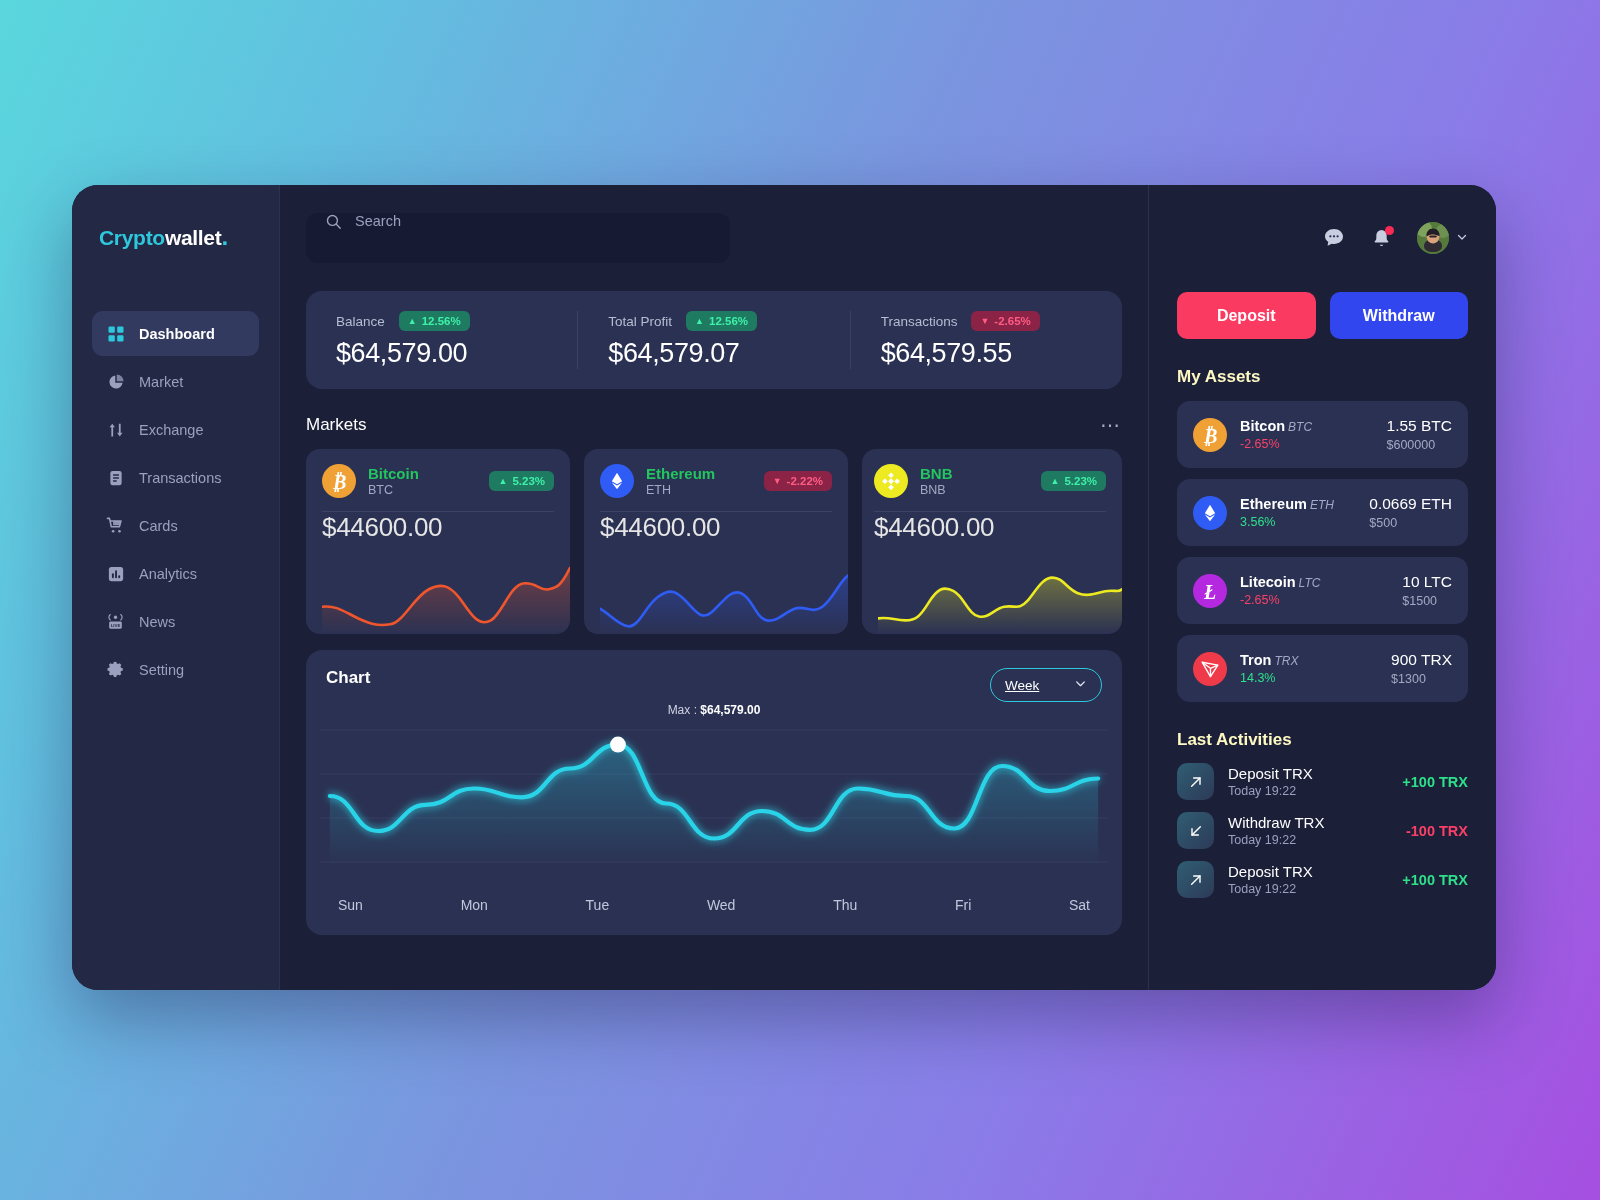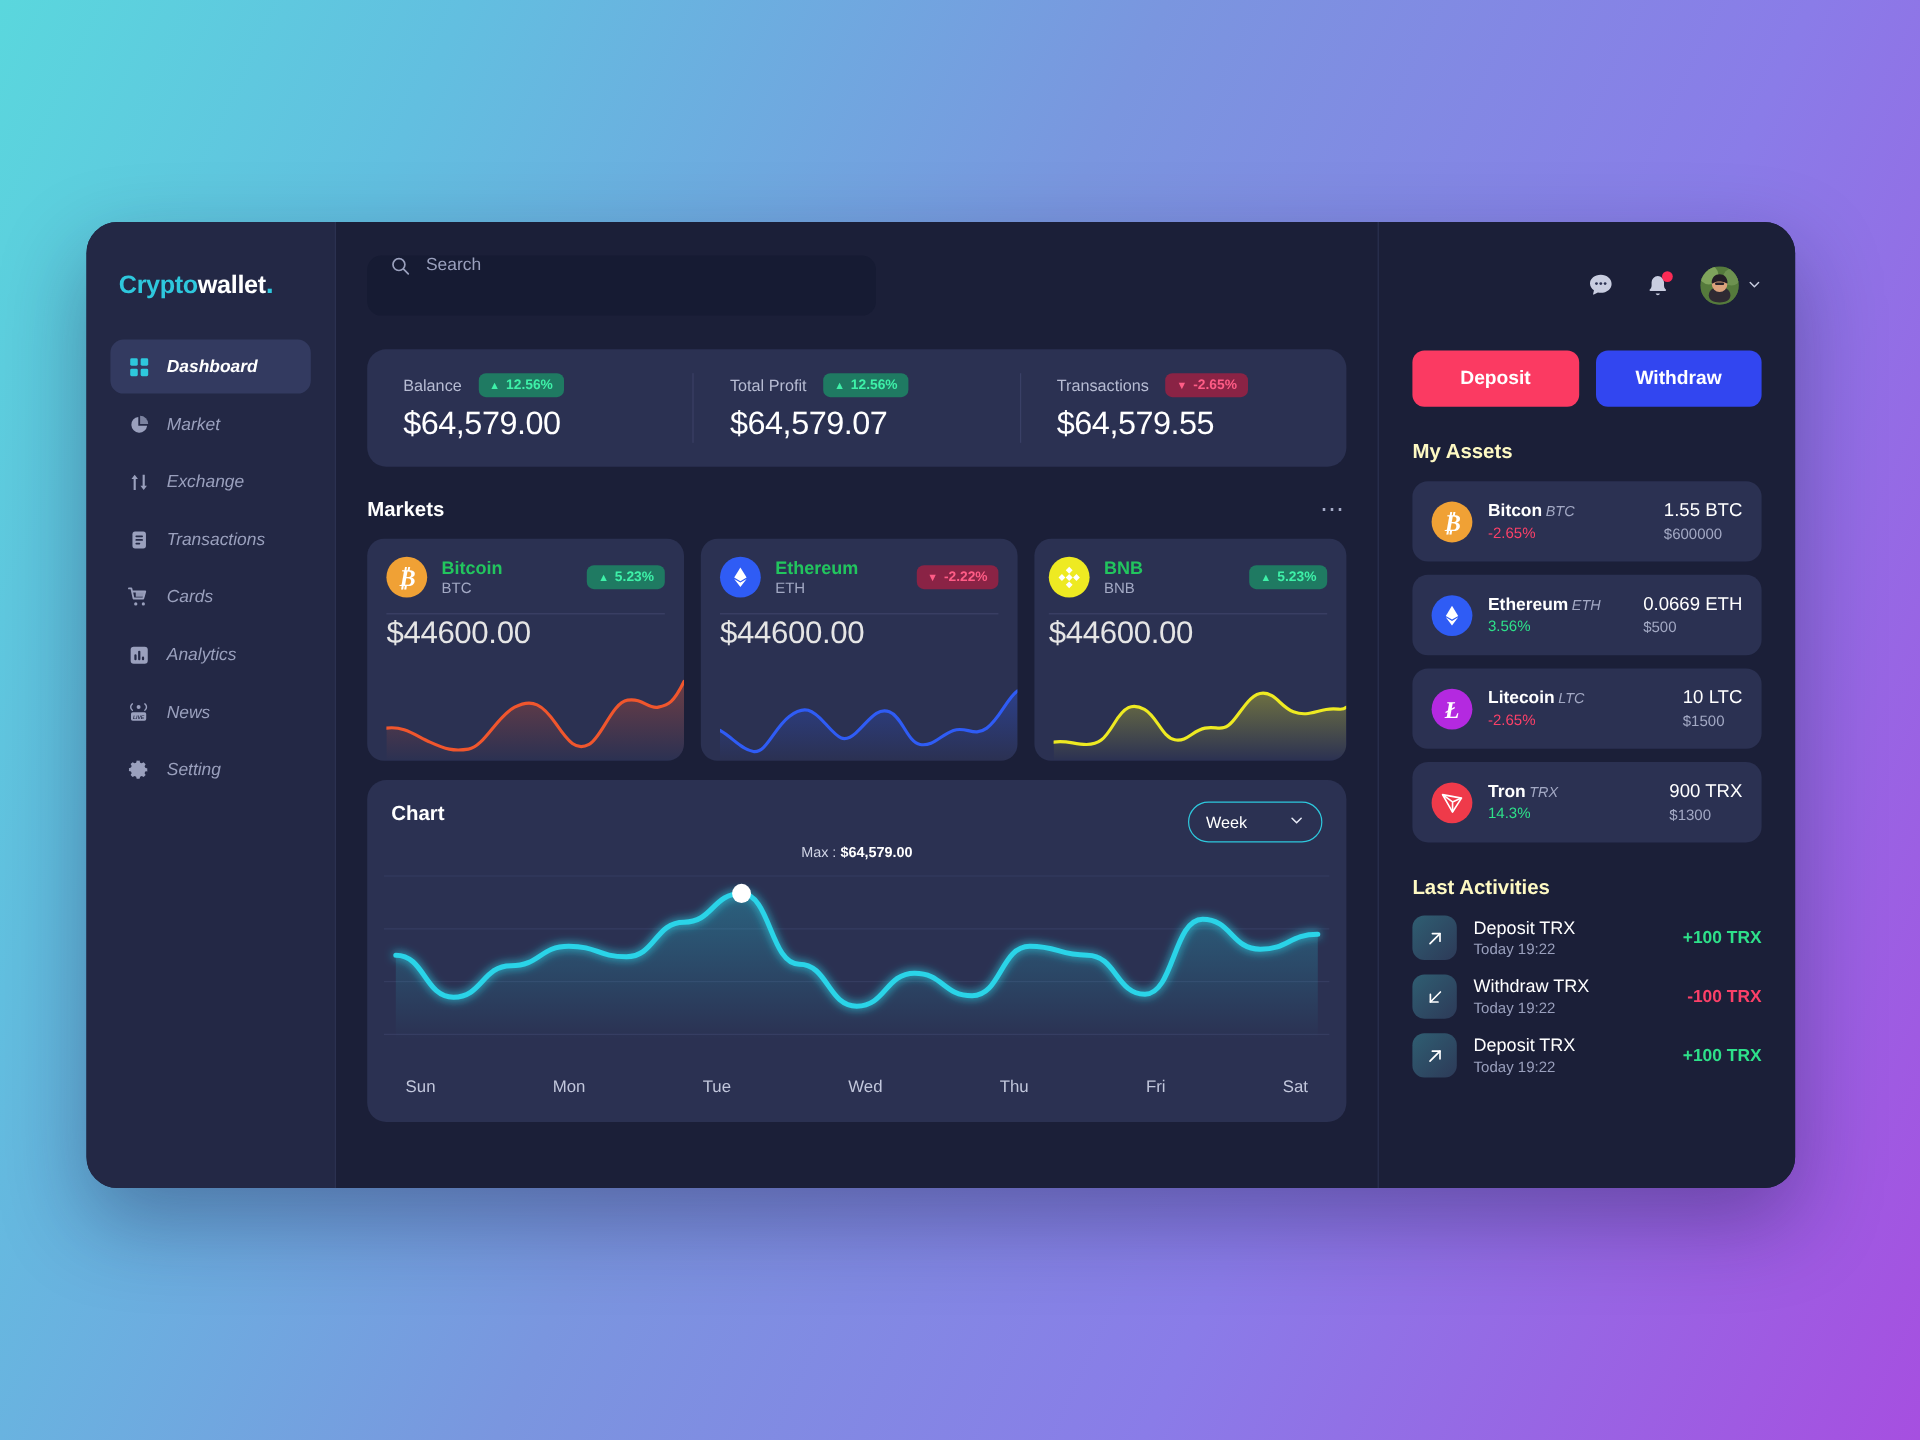--- a/index.html
+++ b/index.html
@@ -30,21 +30,21 @@
     background: #232845;
     border-right: 1px solid #2b3150;
     padding: 38px 0 0 0;
     display: flex; flex-direction: column;
   }
   .logo { font-size: 21px; font-weight: bold; padding: 0 0 0 27px; letter-spacing: -.3px; white-space: nowrap;}
   .logo .c1 { color: #2ec8dd; }
   .logo .c2 { color: #ffffff; }
   .logo .dot { color: #2ec8dd; font-size: 24px; }
 
-  .nav { margin-top: 32px; padding: 0 20px; display: flex; flex-direction: column; gap: 3px; font-style: italic;}
+  .nav { margin-top: 60px; padding: 0 20px; display: flex; flex-direction: column; gap: 3px;}
   .nav-item {
     display: flex; align-items: center; gap: 14px;
     height: 45px; padding: 0 14px; border-radius: 11px;
     color: #9aa0bd; font-size: 14.5px; cursor: pointer;
   }
   .nav-item.active { background: #313category; }
   .nav-item.active { background: #333a60; color: #fff; font-weight: bold; }
   .nav-ico { width: 19px; height: 19px; display:flex; align-items:center; justify-content:center; flex: 0 0 19px;}
   .nav-ico svg { display:block; }
 
@@ -75,21 +75,21 @@
     font-size: 11.5px; font-weight: bold; padding: 4px 9px; border-radius: 6px;
     display: inline-flex; align-items: center; gap: 5px; white-space: nowrap;
   }
   .chip.up { background: #1f7a62; color: #3ef0a8; }
   .chip.down { background: #8a2345; color: #ff5c86; }
   .tri { font-size: 9px; line-height: 1; }
   .stat-value { margin-top: 7px; font-size: 27px; color: #fff; letter-spacing: -.4px; }
 
   
   .sec-head { margin-top: 26px; display: flex; align-items: center; justify-content: space-between; }
-  .sec-title { font-size: 17px; font-weight: bold; color: #fff; }
+  .sec-title { font-size: 17px; font-weight: normal; color: #fff; }
   .dots { color: #a5abc7; font-size: 20px; letter-spacing: 2px; cursor: pointer; line-height: 10px; }
 
   .market-row { margin-top: 14px; display: flex; gap: 14px; }
   .mcard {
     flex: 1 1 0; height: 185px; border-radius: 14px; padding: 15px 16px 0 16px;
     position: relative; overflow: hidden;
   }
   .mcard.btc  { background: #2b3152; }
   .mcard.eth  { background: #2b3152; }
   .mcard.bnb  { background: #2b3152; padding-left: 12px; }
@@ -110,21 +110,21 @@
   
   .chart-card {
     margin-top: 16px; height: 285px; background: #2b3152; border-radius: 16px;
     padding: 18px 20px 0 20px; position: relative;
   }
   .chart-head { display: flex; align-items: flex-start; justify-content: space-between; }
   .chart-title { font-size: 17px; font-weight: bold; color: #fff; }
   .select {
     width: 112px; height: 34px; border: 1px solid #2ec8dd; border-radius: 17px;
     display: flex; align-items: center; justify-content: space-between;
-    padding: 0 14px; color: #fff; font-size: 13.5px; cursor: pointer;
+    padding: 0 14px; color: #fff; font-size: 13.5px; cursor: pointer; text-decoration: underline;
   }
   .chart-max {
     position: absolute; left: 0; right: 0; top: 53px; text-align: center;
     font-size: 12px; color: #cfd3e4;
   }
   .chart-max b { color: #fff; font-weight: bold; }
   .plot { position: absolute; left: 14px; right: 14px; top: 76px; height: 140px; }
   .plot svg { display: block; width: 100%; height: 100%; }
   .xaxis {
     position: absolute; left: 14px; right: 14px; bottom: 22px;

